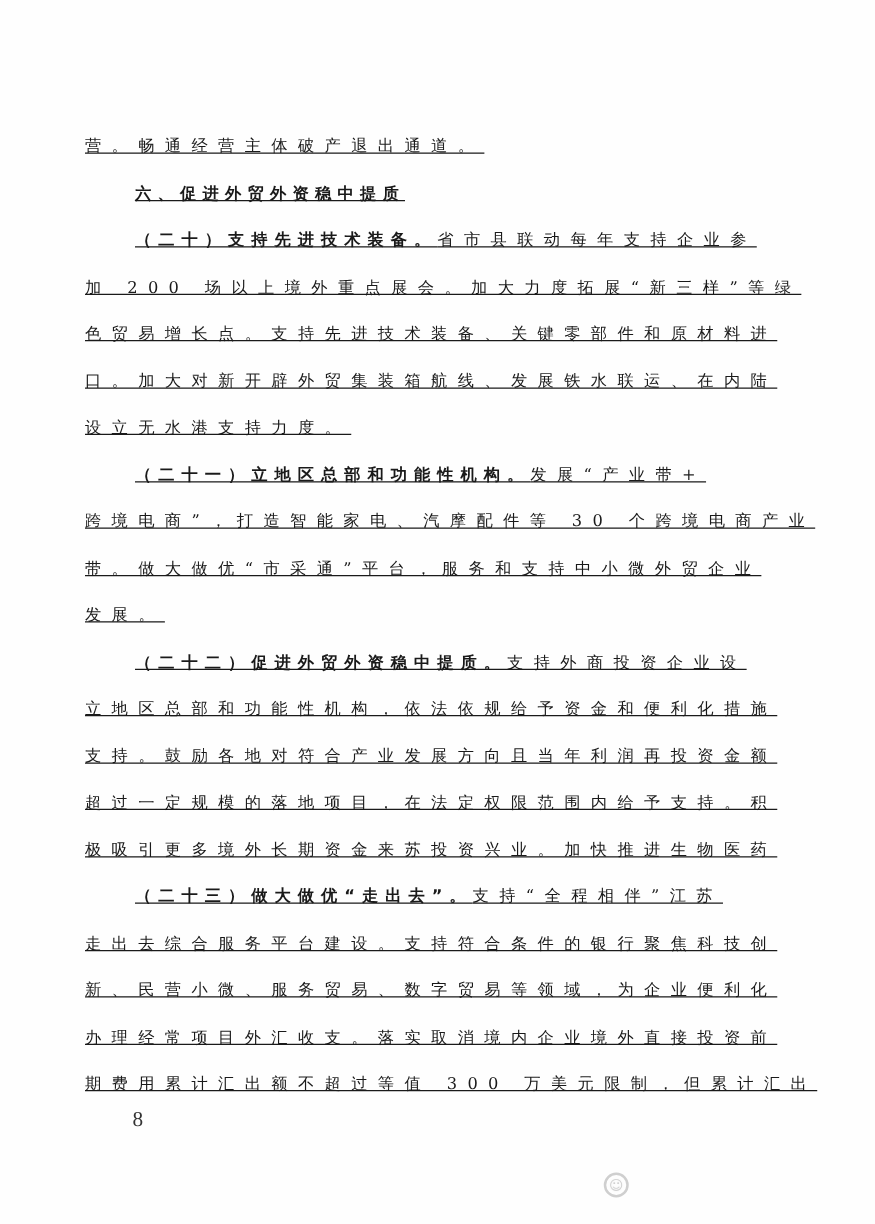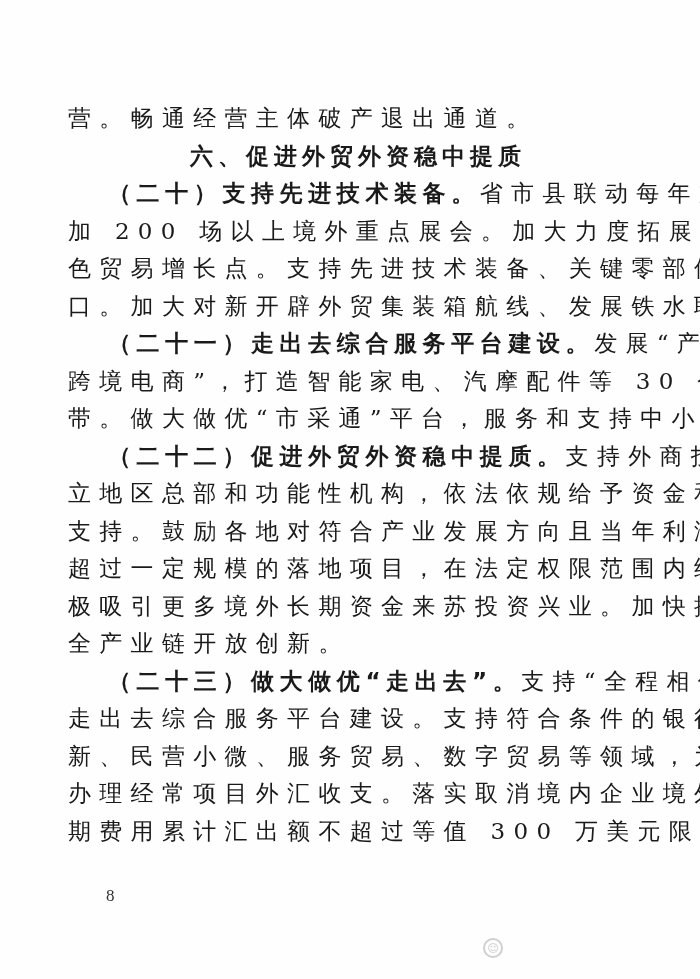--- a/index.html
+++ b/index.html
@@ -18,25 +18,26 @@
     }
     .page {
       position: absolute;
       left: 68px;
       top: 104px;
       width: 540px;
     }
     .line {
       height: 37.5px;
       line-height: 28px;
-      font-size: 23px;
+      font-size: 13px;
       letter-spacing: 8.3px;
       white-space: nowrap;
+      text-decoration: underline;
     }
-    .line.indent { padding-left: 40px; text-align: center; }
+    .line.indent { padding-left: 40px; }
     .line.heading {
       font-family: "DejaVu Sans", "Liberation Sans", sans-serif;
       font-weight: bold;
       letter-spacing: 5px;
     }
     .bold { font-weight: bold; font-family: "DejaVu Sans", "Liberation Sans", sans-serif; letter-spacing: 5.6px; }
     .page-number {
       position: absolute;
       left: 106px;
       top: 886px;
@@ -68,29 +69,30 @@
 </head>
 <body>
 
 <div class="page">
   <div class="line">营。畅通经营主体破产退出通道。</div>
   <div class="line indent heading">六、促进外贸外资稳中提质</div>
   <div class="line indent"><span class="bold">（二十）支持先进技术装备。</span><span>省市县联动每年支持企业参</span></div>
   <div class="line">加 200 场以上境外重点展会。加大力度拓展“新三样”等绿</div>
   <div class="line">色贸易增长点。支持先进技术装备、关键零部件和原材料进</div>
   <div class="line">口。加大对新开辟外贸集装箱航线、发展铁水联运、在内陆</div>
-  <div class="line indent"><span class="bold">（二十一）走出去综合服务平台建设。</span><span>发展“产业带+</span></div>
+  <div class="line">设立无水港支持力度。</div>
+  <div class="line indent"><span class="bold">（二十一）立地区总部和功能性机构。</span><span>发展“产业带+</span></div>
   <div class="line">跨境电商”，打造智能家电、汽摩配件等 30 个跨境电商产业</div>
   <div class="line">带。做大做优“市采通”平台，服务和支持中小微外贸企业</div>
+  <div class="line">发展。</div>
   <div class="line indent"><span class="bold">（二十二）促进外贸外资稳中提质。</span><span>支持外商投资企业设</span></div>
   <div class="line">立地区总部和功能性机构，依法依规给予资金和便利化措施</div>
   <div class="line">支持。鼓励各地对符合产业发展方向且当年利润再投资金额</div>
   <div class="line">超过一定规模的落地项目，在法定权限范围内给予支持。积</div>
   <div class="line">极吸引更多境外长期资金来苏投资兴业。加快推进生物医药</div>
-  <div class="line">全产业链开放创新。</div>
   <div class="line indent"><span class="bold">（二十三）做大做优“走出去”。</span><span>支持“全程相伴”江苏</span></div>
   <div class="line">走出去综合服务平台建设。支持符合条件的银行聚焦科技创</div>
   <div class="line">新、民营小微、服务贸易、数字贸易等领域，为企业便利化</div>
   <div class="line">办理经常项目外汇收支。落实取消境内企业境外直接投资前</div>
   <div class="line">期费用累计汇出额不超过等值 300 万美元限制，但累计汇出</div>
 </div>
 
 <div class="page-number">8</div>
 
 <div class="watermark">

